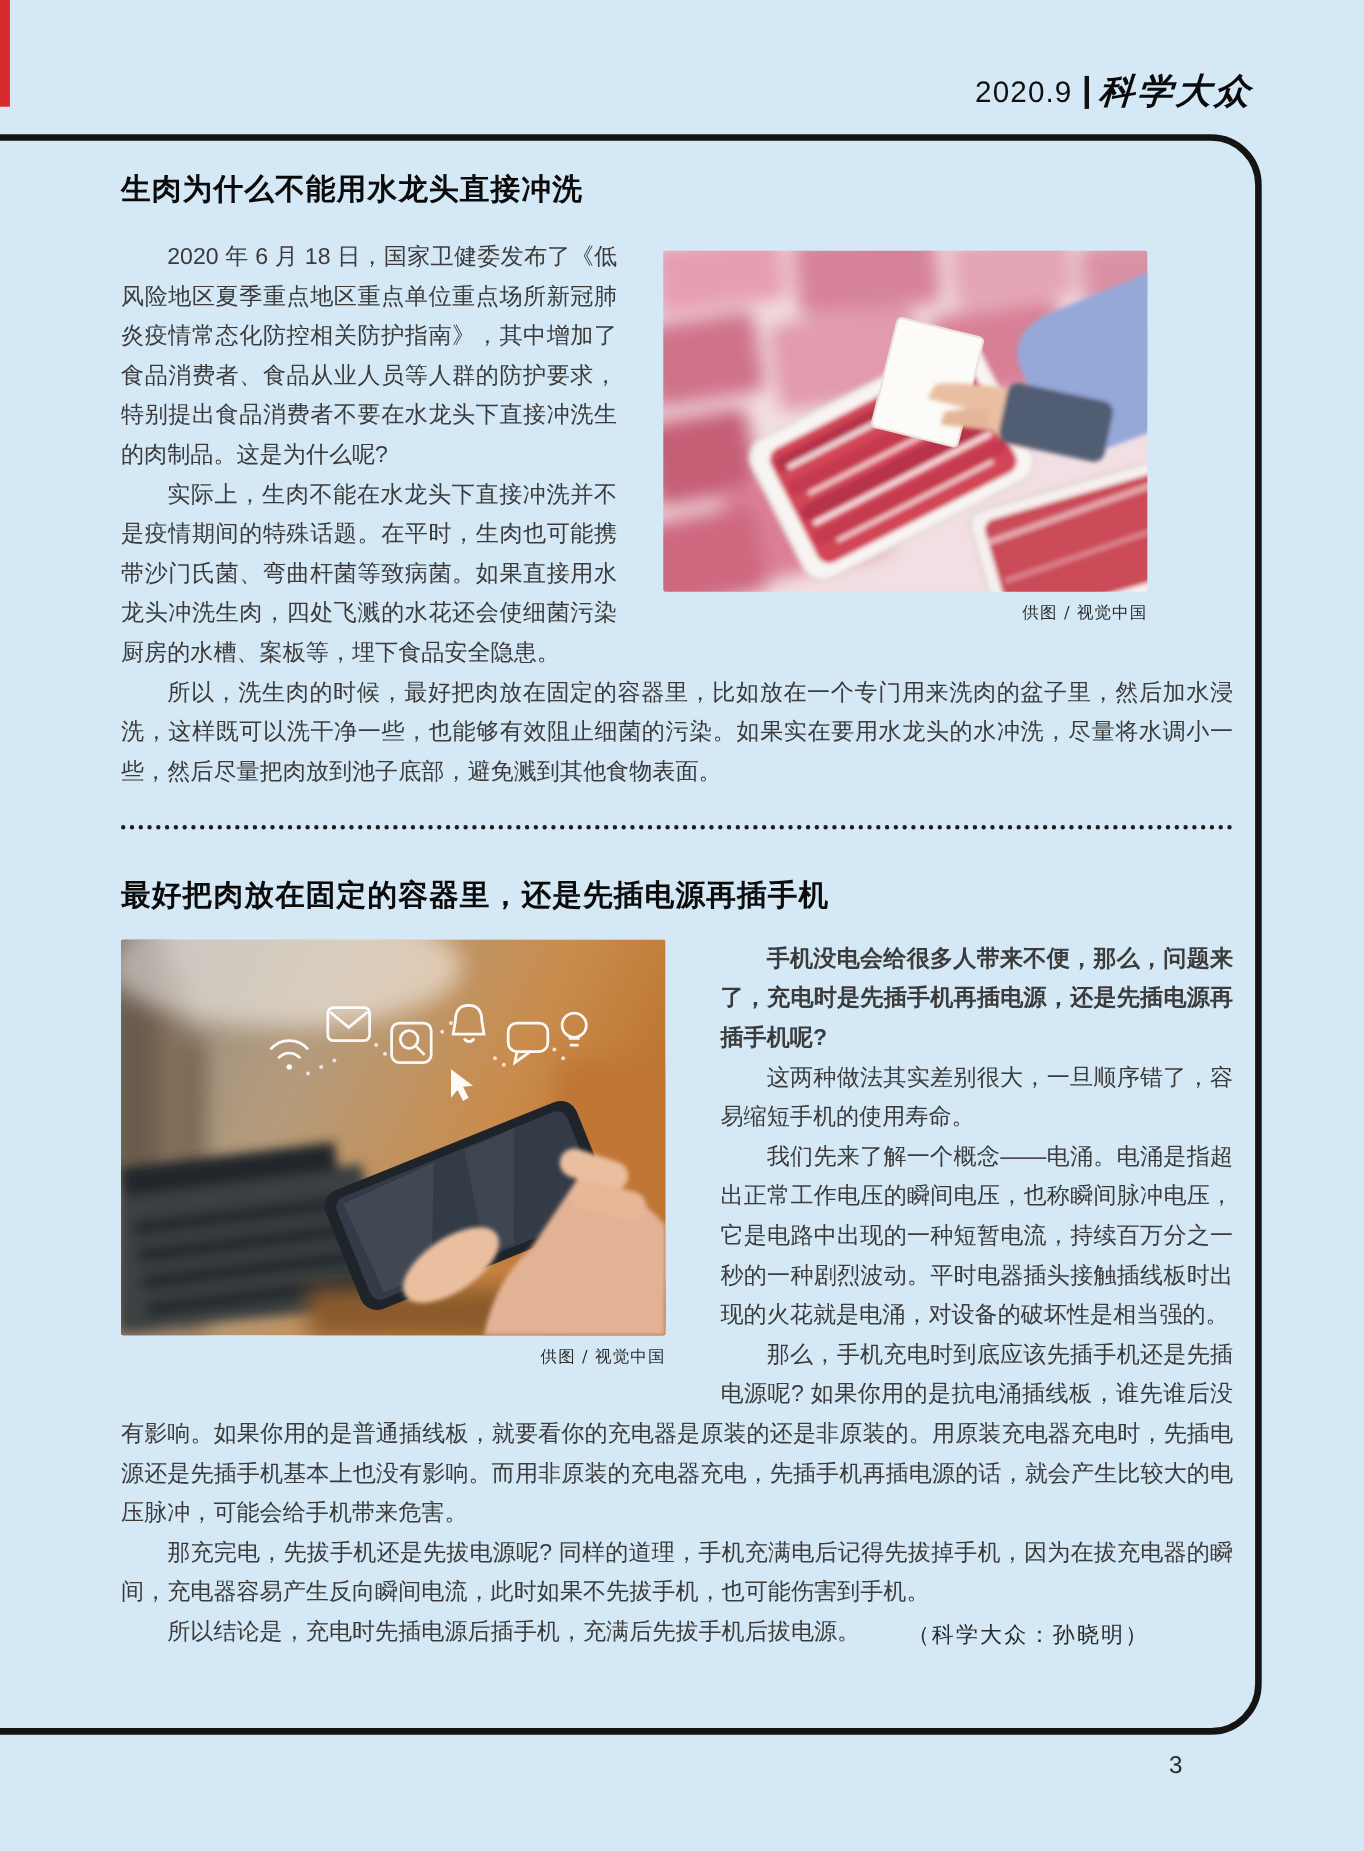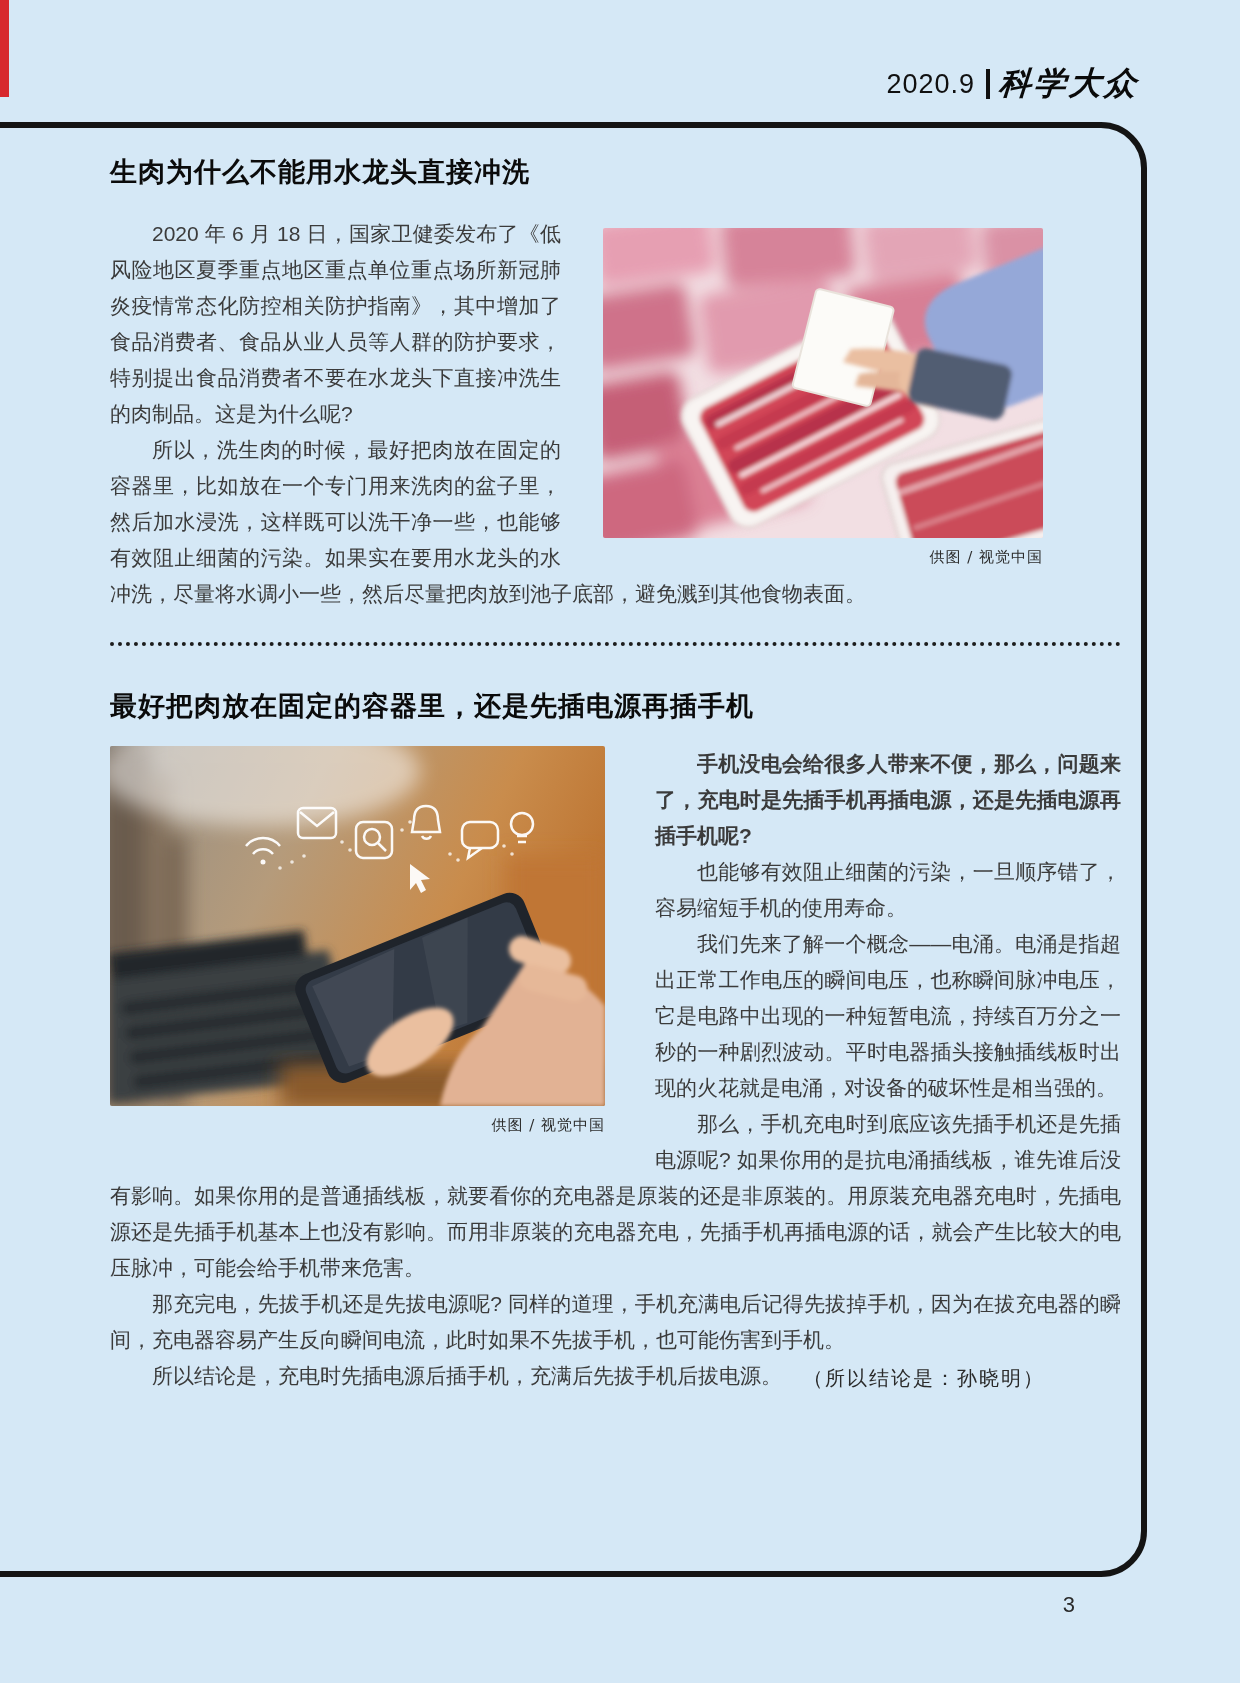--- a/index.html
+++ b/index.html
@@ -107,20 +107,21 @@
               <path d="M334,148 Q292,140 256,146 L252,158 Q290,162 320,168 Z" fill="#e3b293"></path>
               <ellipse cx="336" cy="152" rx="40" ry="28" fill="#e9bb9c"></ellipse>
               <rect x="308" y="128" width="98" height="56" rx="10" fill="#46536b" transform="rotate(12 357 156)"></rect>
             </g>
             <rect width="440" height="310" fill="#ffffff" opacity="0.06"></rect>
           </svg>
           <figcaption class="photo-credit">供图 / 视觉中国</figcaption>
         </figure>
 
         <p>2020 年 6 月 18 日，国家卫健委发布了《低风险地区夏季重点地区重点单位重点场所新冠肺炎疫情常态化防控相关防护指南》，其中增加了食品消费者、食品从业人员等人群的防护要求，特别提出食品消费者不要在水龙头下直接冲洗生的肉制品。这是为什么呢?</p>
+        <p>实际上，生肉不能在水龙头下直接冲洗并不是疫情期间的特殊话题。在平时，生肉也可能携带沙门氏菌、弯曲杆菌等致病菌。如果直接用水龙头冲洗生肉，四处飞溅的水花还会使细菌污染厨房的水槽、案板等，埋下食品安全隐患。</p>
         <p>所以，洗生肉的时候，最好把肉放在固定的容器里，比如放在一个专门用来洗肉的盆子里，然后加水浸洗，这样既可以洗干净一些，也能够有效阻止细菌的污染。如果实在要用水龙头的水冲洗，尽量将水调小一些，然后尽量把肉放到池子底部，避免溅到其他食物表面。</p>
       </div>
     </section>
 
     <hr class="sep-dots">
 
     <section>
       <h1 class="article-title t2">最好把肉放在固定的容器里，还是先插电源再插手机</h1>
 
       <div class="body-text a2-body">
@@ -219,27 +220,27 @@
                   <circle cx="348" cy="114" r="1.8"></circle>
                 <circle cx="394" cy="100" r="1.8"></circle>
                   <circle cx="402" cy="108" r="1.8"></circle>
               </g>
             </g>
           </svg>
           <figcaption class="photo-credit">供图 / 视觉中国</figcaption>
         </figure>
 
         <p class="first">手机没电会给很多人带来不便，那么，问题来了，充电时是先插手机再插电源，还是先插电源再插手机呢?</p>
-        <p>也能够有效阻止细菌的污染，一旦顺序错了，容易缩短手机的使用寿命。</p>
+        <p>这两种做法其实差别很大，一旦顺序错了，容易缩短手机的使用寿命。</p>
         <p>我们先来了解一个概念——电涌。电涌是指超出正常工作电压的瞬间电压，也称瞬间脉冲电压，它是电路中出现的一种短暂电流，持续百万分之一秒的一种剧烈波动。平时电器插头接触插线板时出现的火花就是电涌，对设备的破坏性是相当强的。</p>
         <p>那么，手机充电时到底应该先插手机还是先插电源呢? 如果你用的是抗电涌插线板，谁先谁后没有影响。如果你用的是普通插线板，就要看你的充电器是原装的还是非原装的。用原装充电器充电时，先插电源还是先插手机基本上也没有影响。而用非原装的充电器充电，先插手机再插电源的话，就会产生比较大的电压脉冲，可能会给手机带来危害。</p>
         <p>那充完电，先拔手机还是先拔电源呢? 同样的道理，手机充满电后记得先拔掉手机，因为在拔充电器的瞬间，充电器容易产生反向瞬间电流，此时如果不先拔手机，也可能伤害到手机。</p>
         <p>所以结论是，充电时先插电源后插手机，充满后先拔手机后拔电源。</p>
 
-        <div class="editor-credit">（所以结论是：孙晓明）</div>
+        <div class="editor-credit">（科学大众：孙晓明）</div>
       </div>
     </section>
 
   </div>
 
   <div class="page-number">3</div>
 
 </div>
 
 </body></html>

